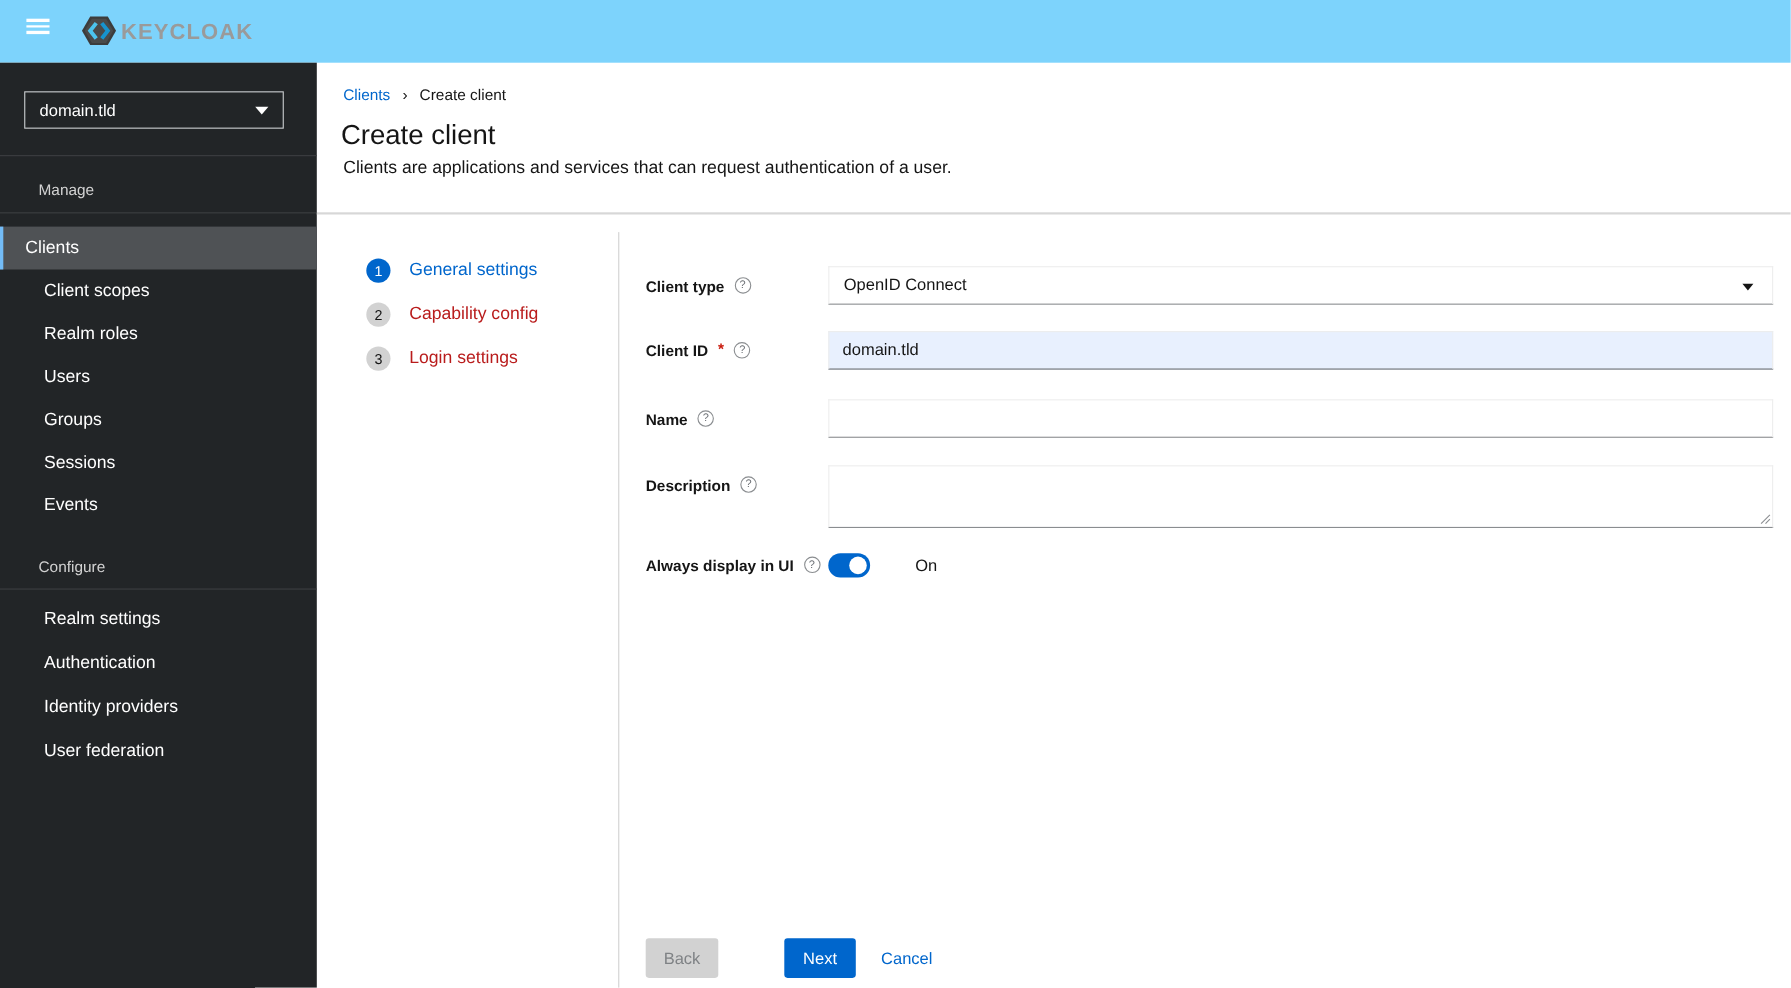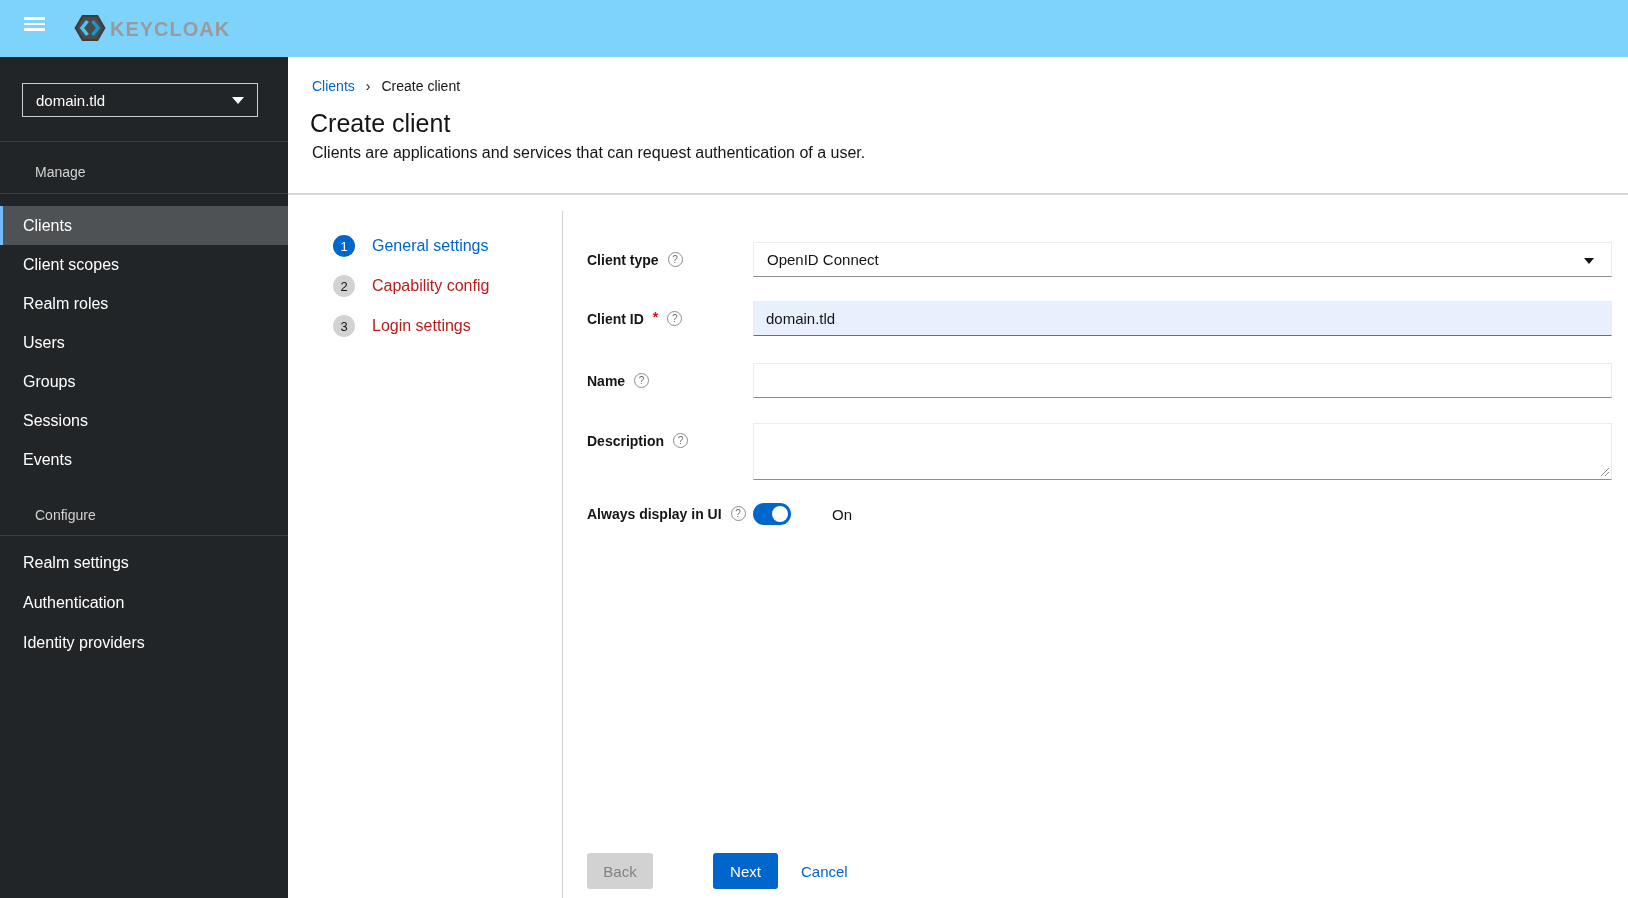--- a/index.html
+++ b/index.html
@@ -18,21 +18,21 @@
   
   .sidebar { position:absolute; left:0; top:57px; width:288px; height:841px; background:#222527; }
   .realm-box { position:absolute; left:22px; top:26px; width:236px; height:34px; box-sizing:border-box;
     border:1px solid #cdd0d3; display:flex; align-items:center; padding:0 13px; color:#ffffff;
     font-size:15px; cursor:pointer; }
   .realm-caret { margin-left:auto; width:0; height:0; border-left:6px solid transparent;
     border-right:6px solid transparent; border-top:7px solid #ffffff; }
   .sb-divider { position:absolute; left:0; width:288px; height:1px; background:#3c3f42; }
   .sb-title { position:absolute; left:23px; font-size:14px; color:#d2d2d2;margin-left:12px; }
   .nav-item { position:absolute; left:0; width:288px; box-sizing:border-box; display:flex; align-items:center;
-    padding-left:23px; color:#ffffff; font-size:16px; cursor:pointer; }
+    padding-left:40px; color:#ffffff; font-size:16px; cursor:pointer; }
   .nav-item.active { background:#4f5255; border-left:3px solid #73bcf7; padding-left:20px; }
 
   
   .breadcrumb { position:absolute; left:312px; top:78px; display:flex; align-items:center; font-size:14px; }
   .crumb-link { color:#0066cc; cursor:pointer; }
   .crumb-sep { margin:0 11px; color:#151515; font-size:14px; line-height:1; }
   .crumb-current { color:#151515; }
   .page-title { position:absolute; left:310px; top:109px; font-size:25px; font-weight:500; color:#151515; }
   .page-subtitle { position:absolute; left:312px; top:144px; font-size:16px; color:#151515; }
   .header-divider { position:absolute; left:288px; top:193px; width:1340px; height:2px; background:#d7d7d7; }
@@ -139,20 +139,23 @@
 
   <div class="nav-item" style="top:486px;height:40px">
       <span>Realm settings</span>
     </div>
   <div class="nav-item" style="top:526px;height:40px">
       <span>Authentication</span>
     </div>
   <div class="nav-item" style="top:566px;height:40px">
       <span>Identity providers</span>
     </div>
+  <div class="nav-item" style="top:606px;height:40px">
+      <span>User federation</span>
+    </div>
 </div>
 
 <div class="breadcrumb">
   <span class="crumb-link">Clients</span>
   <span class="crumb-sep">›</span>
   <span class="crumb-current">Create client</span>
 </div>
 <div class="page-title">Create client</div>
 <div class="page-subtitle">Clients are applications and services that can request authentication of a user.</div>
 <div class="header-divider"></div>

